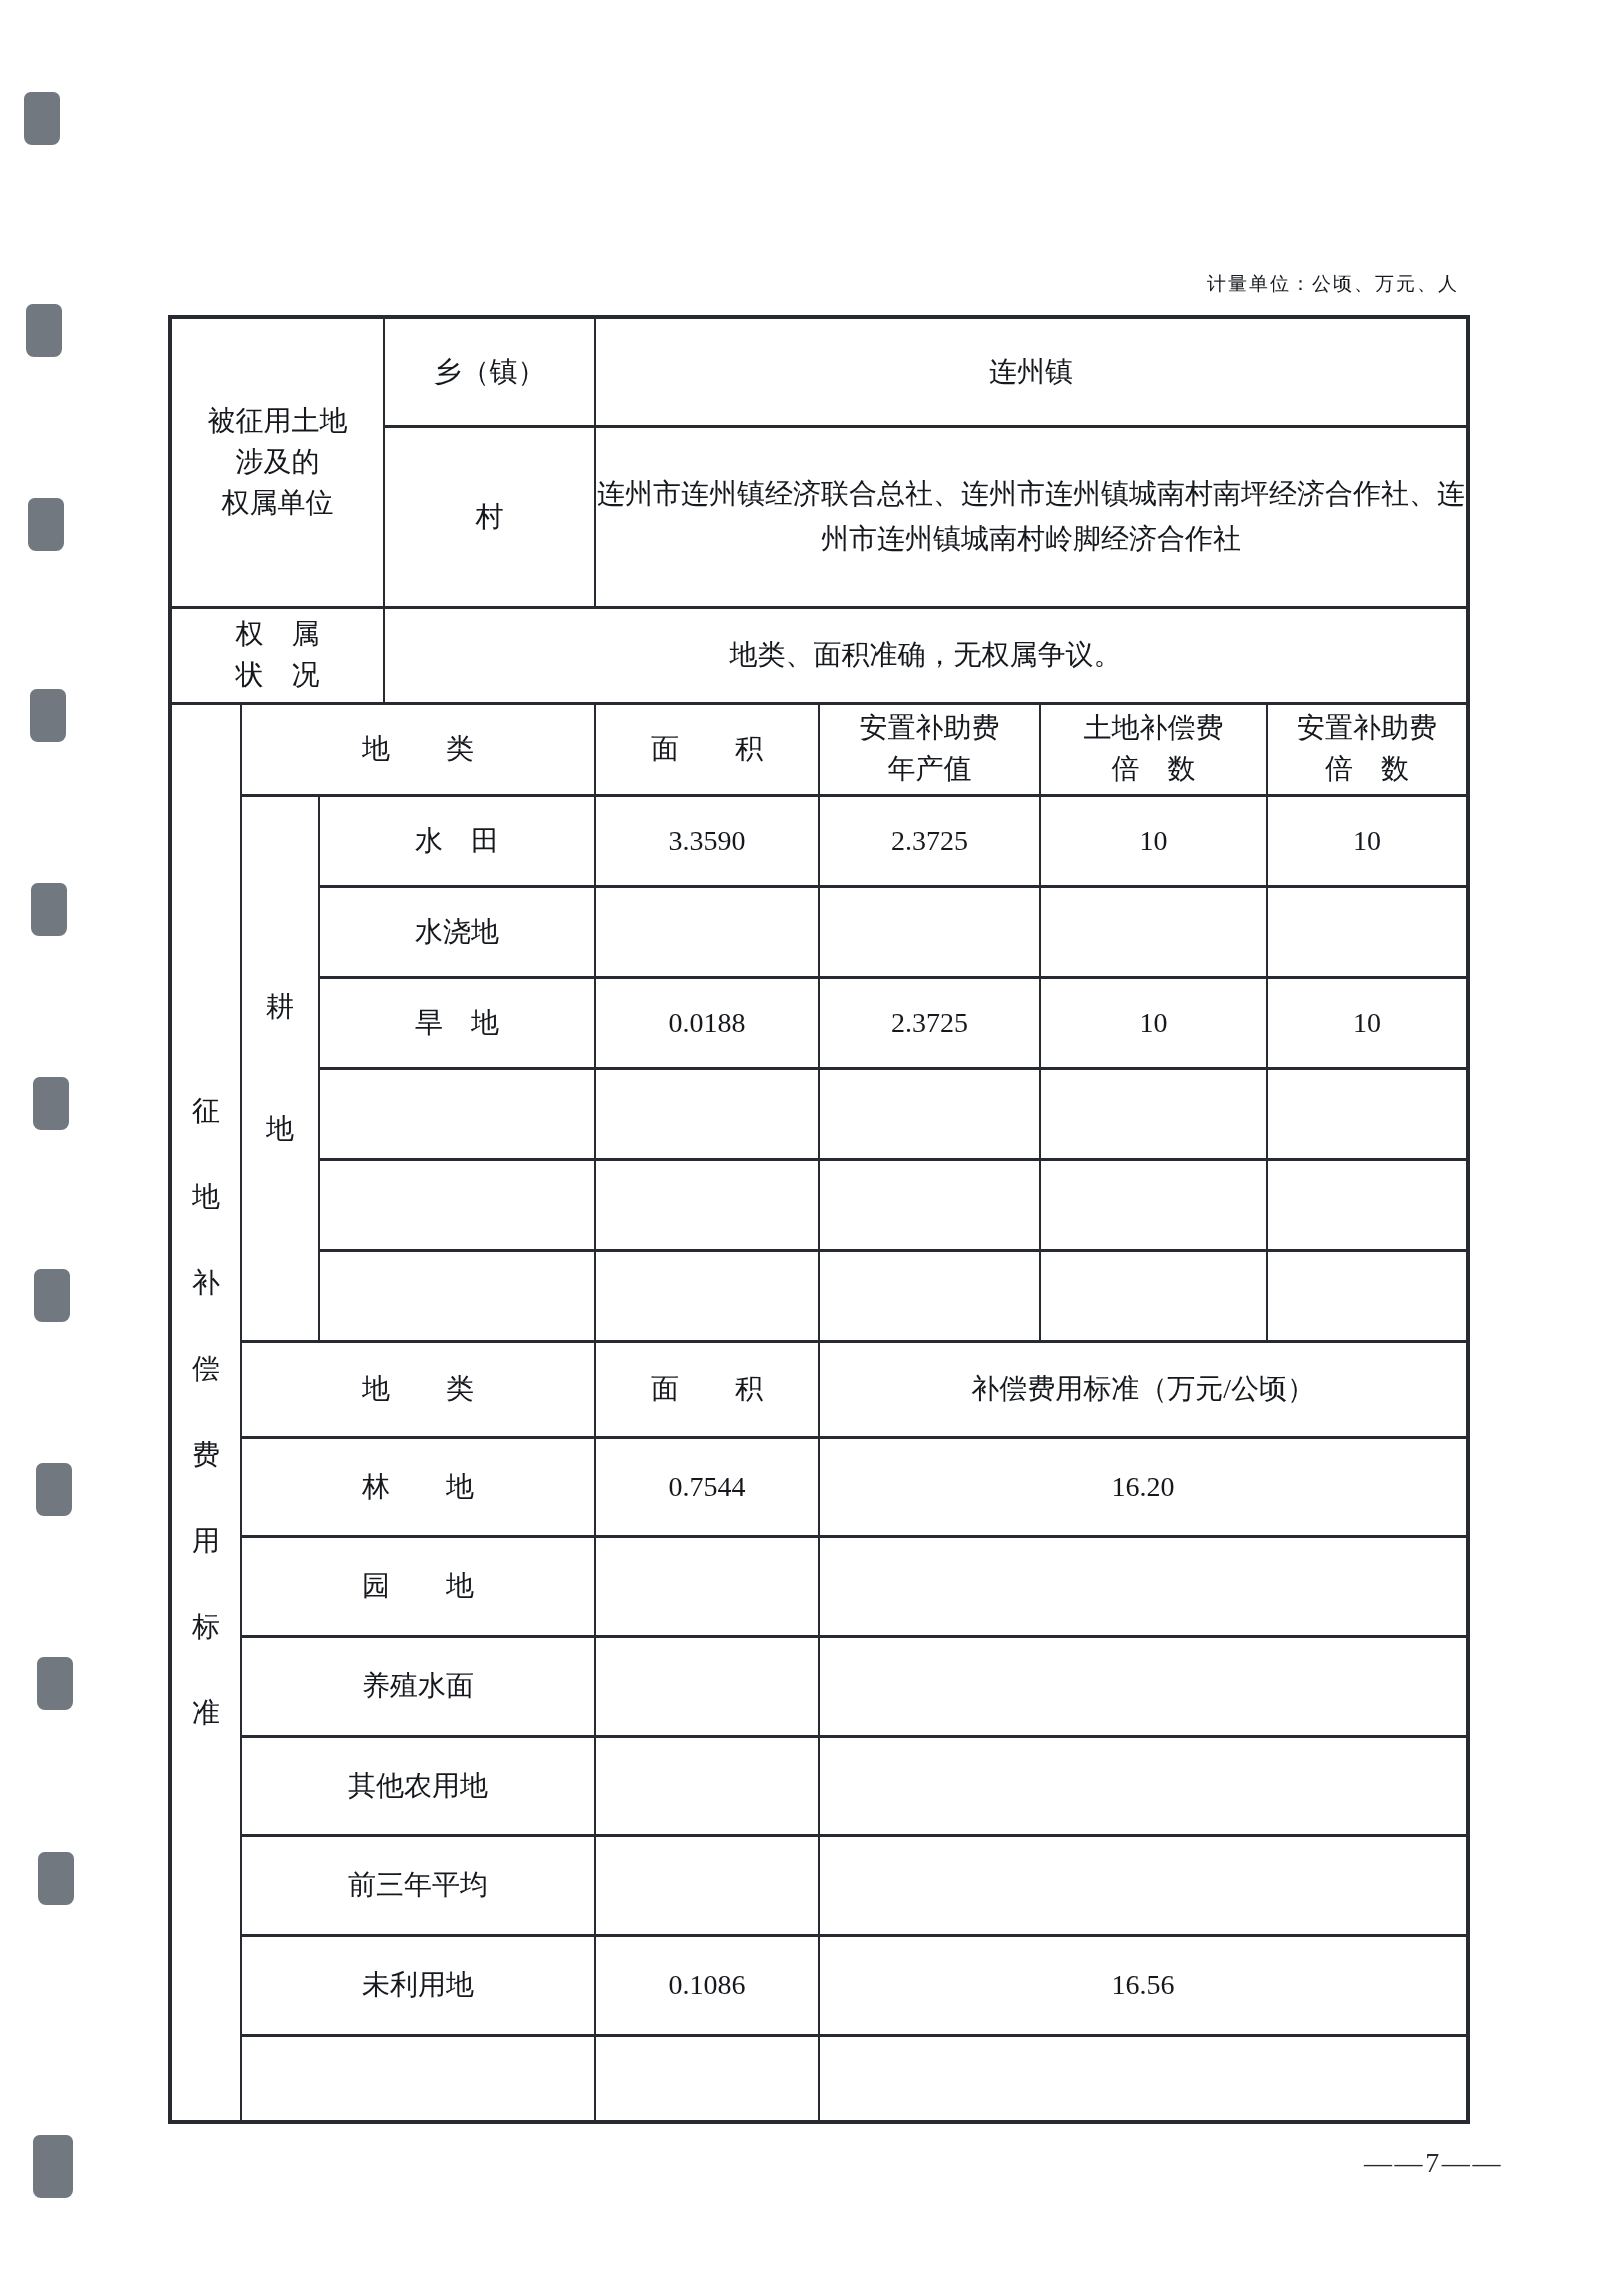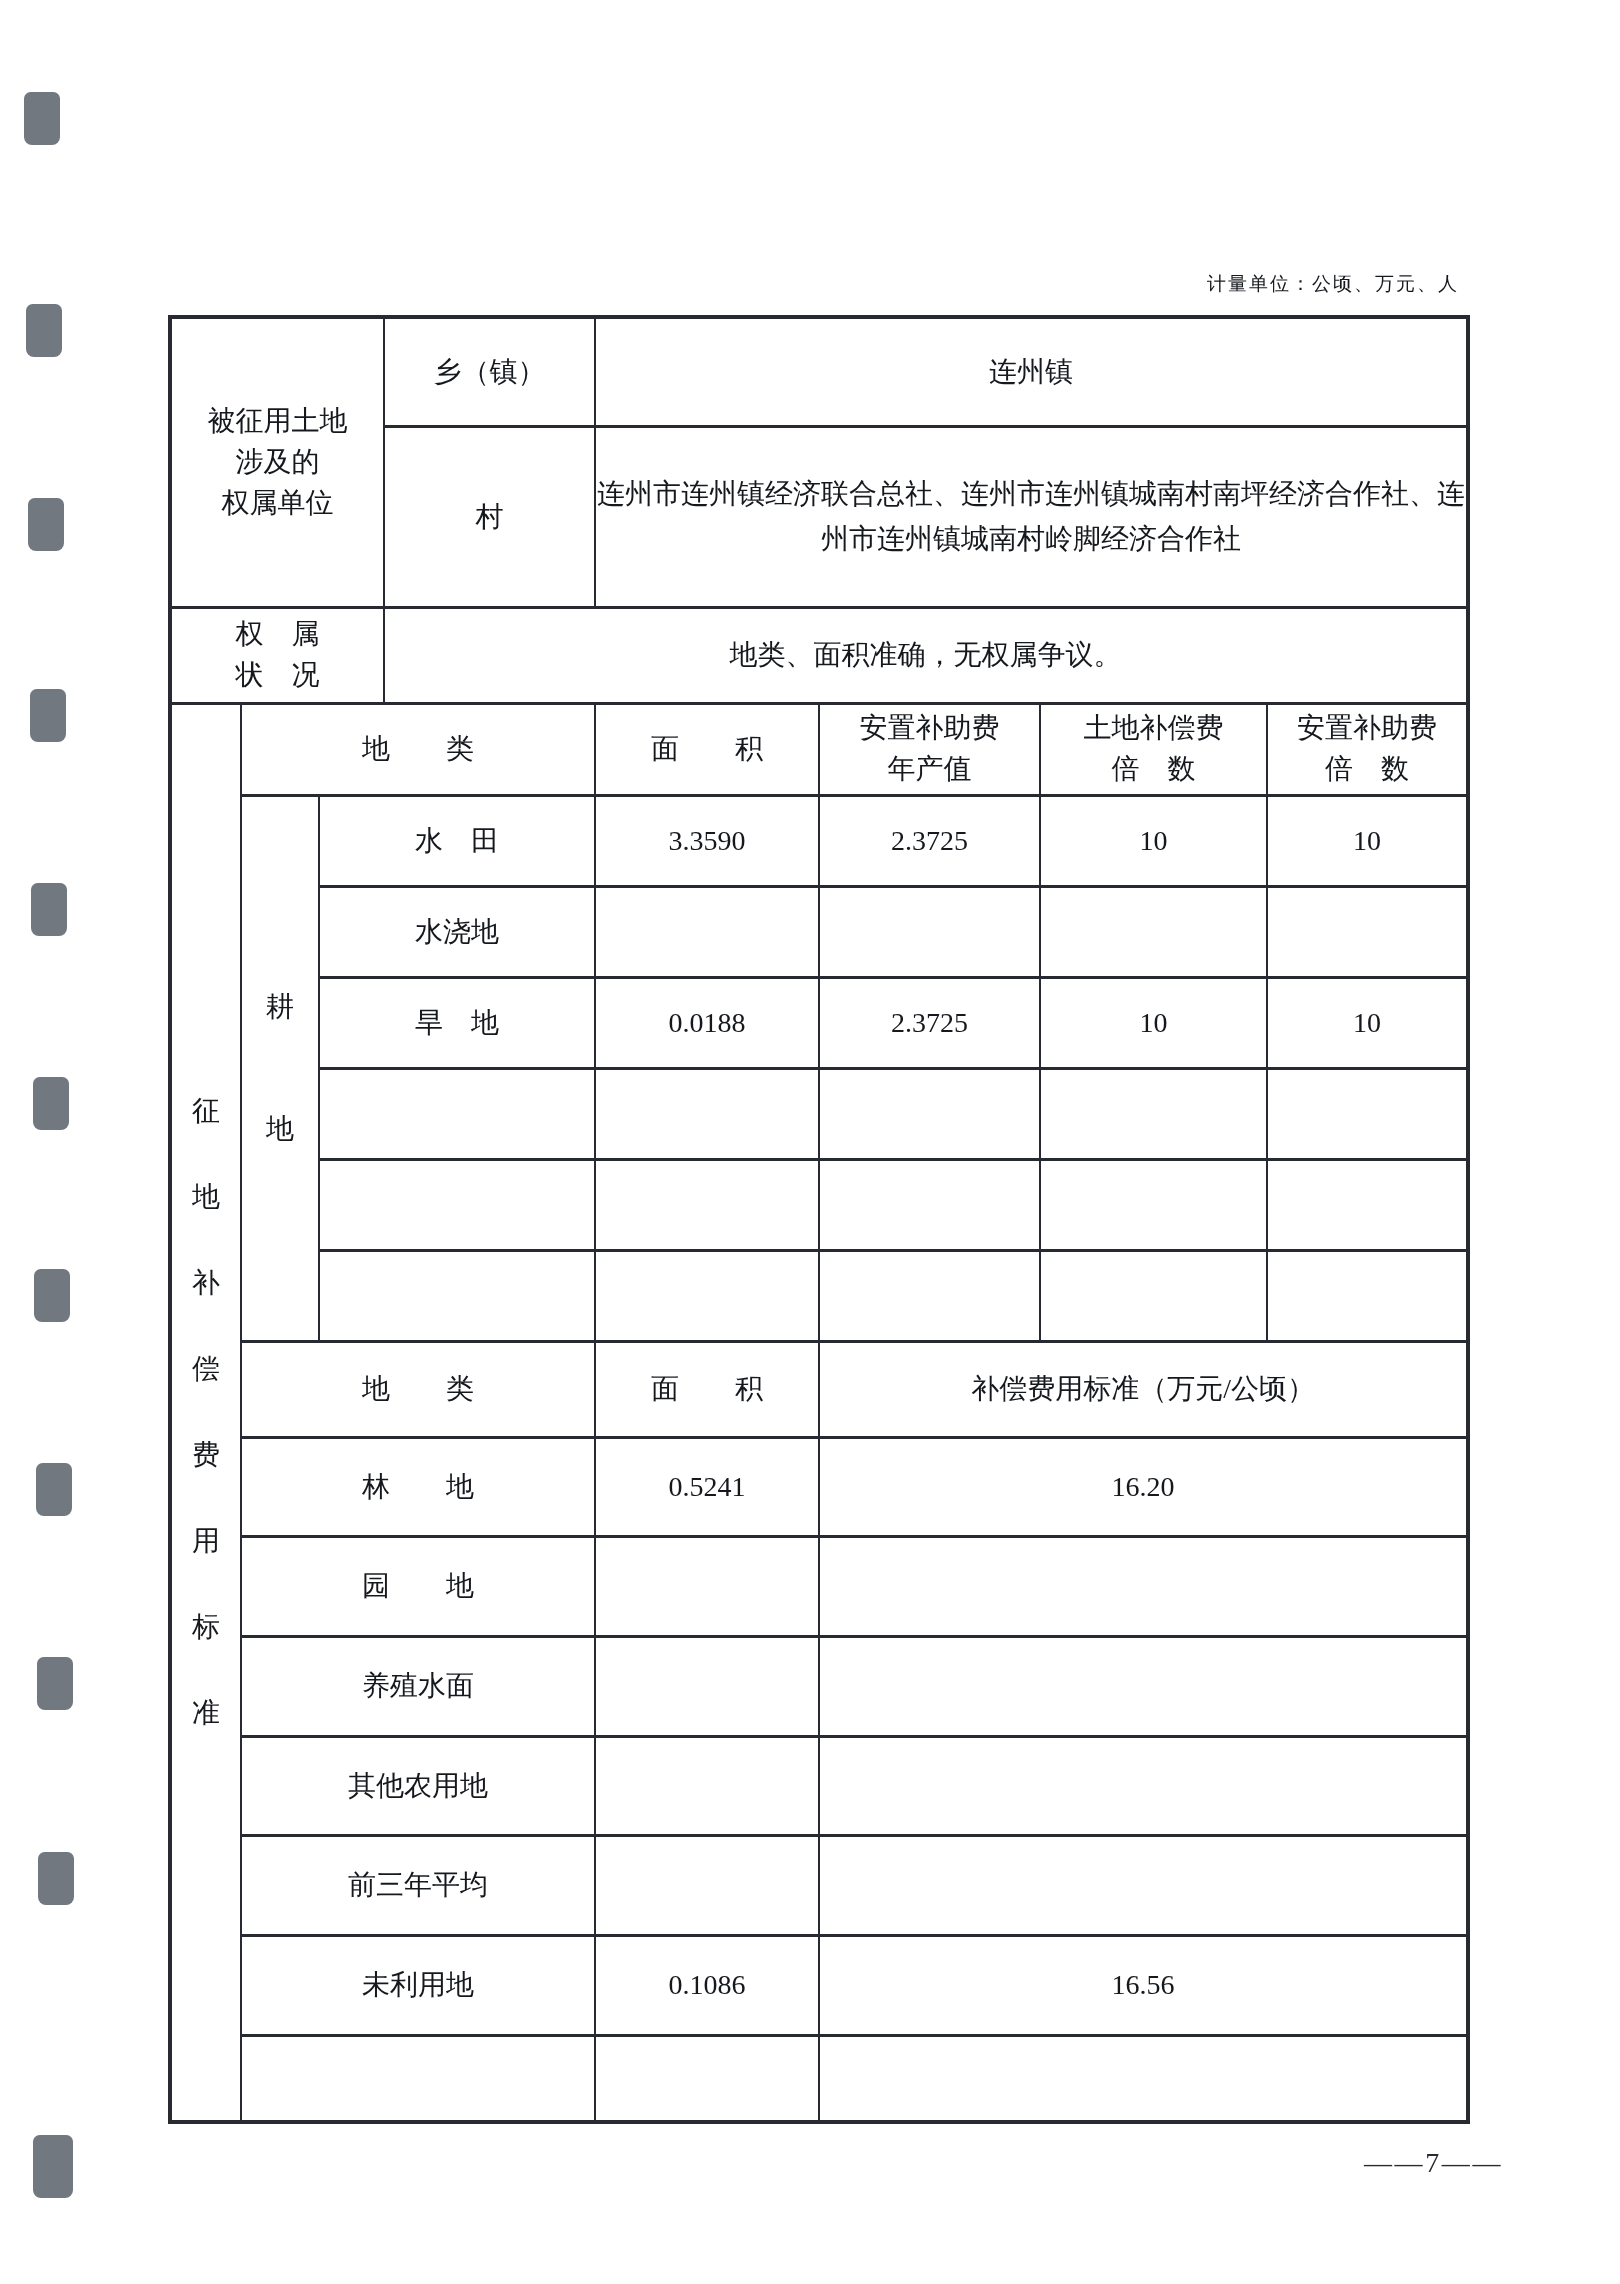--- a/index.html
+++ b/index.html
@@ -208,21 +208,21 @@
     </tr>
 
     <tr style="height:96px">
       <td colspan="3">地　　类</td>
       <td>面　　积</td>
       <td colspan="3">补偿费用标准（万元/公顷）</td>
     </tr>
 
     <tr style="height:99px">
       <td colspan="3">林　　地</td>
-      <td class="num">0.5241</td>
+      <td class="num">0.7544</td>
       <td colspan="3" class="num">16.20</td>
     </tr>
     <tr style="height:100px">
       <td colspan="3">园　　地</td>
       <td></td>
       <td colspan="3"></td>
     </tr>
     <tr style="height:100px">
       <td colspan="3">养殖水面</td>
       <td></td>

